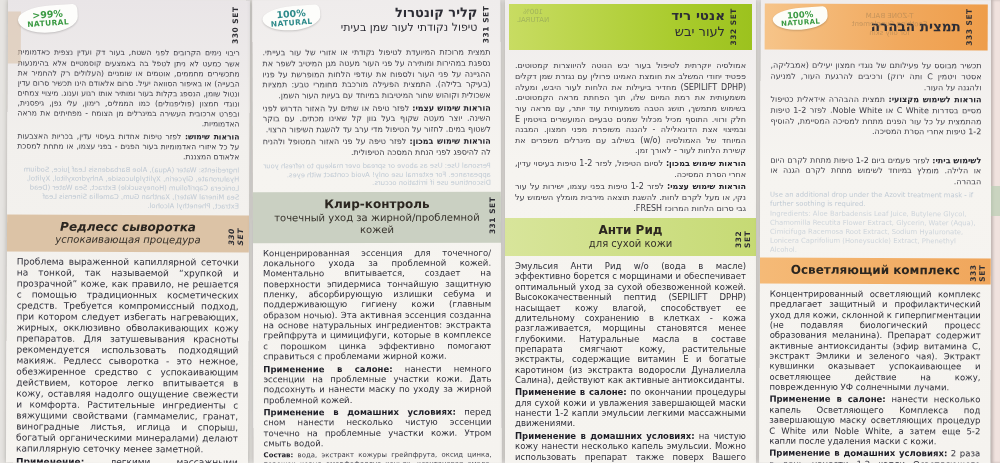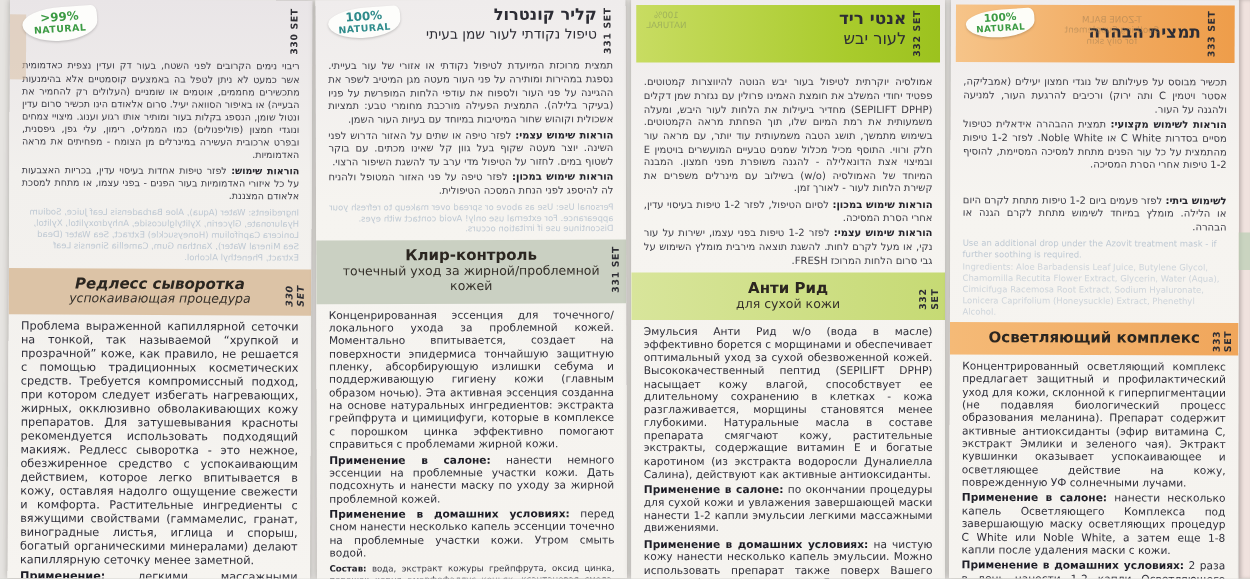--- a/index.html
+++ b/index.html
@@ -118,21 +118,21 @@
       <span class="vset vset-abs" style="right:4px;top:5px;">331 SET</span>
     </div>
     <div class="pad" style="padding-top:0;">
       <div class="ru-body">Конценрированная эссенция для точечного/локального ухода за проблемной кожей. Моментально впитывается, создает на поверхности эпидермиса тончайшую защитную пленку, абсорбирующую излишки себума и поддерживающую гигиену кожи (главным образом ночью). Эта активная эссенция созданна на основе натуральных ингредиентов: экстракта грейпфрута и цимицифуги, которые в комплексе с порошком цинка эффективно помогают справиться с проблемами жирной кожи.</div>
       <p class="ru-p ru-body">
         <b>Применение в салоне:</b>
         <span>нанести немного эссенции на проблемные участки кожи. Дать подсохнуть и нанести маску по уходу за жирной проблемной кожей.</span>
       </p>
       <p class="ru-p ru-body">
         <b>Применение в домашних условиях:</b>
-        <span>перед сном нанести несколько капель эссенции точечно на проблемные участки кожи. Утром смыть водой.</span>
+        <span>перед сном нанести несколько чистую эссенции точечно на проблемные участки кожи. Утром смыть водой.</span>
       </p>
       <p class="ru-p sostav">
         <b>Состав:</b>
         <span>вода, экстракт кожуры грейпфрута, оксид цинка, порошок корня аморфофаллус коньяк, ксантановая смола, экстракт корня клопогона кистевидного, экстракт жимолости, гидроксиэтил целлюлозы.</span>
       </p>
 
     </div>
   </div>
 
   <div class="panel p3">
@@ -208,21 +208,21 @@
       <div class="ghost" style="margin-top:2px;opacity:.4;">Ingredients: Aloe Barbadensis Leaf Juice, Butylene Glycol, Chamomilla Recutita Flower Extract, Glycerin, Water (Aqua), Cimicifuga Racemosa Root Extract, Sodium Hyaluronate, Lonicera Caprifolium (Honeysuckle) Extract, Phenethyl Alcohol.</div>
     </div>
     <div class="ru-head rh4">
       <div class="t">Осветляющий комплекс</div>
       <span class="vset vset-abs" style="right:4px;top:4px;">333 SET</span>
     </div>
     <div class="pad" style="padding-top:0;">
       <div class="ru-body">Концентрированный осветляющий комплекс предлагает защитный и профилактический уход для кожи, склонной к гиперпигментации (не подавляя биологический процесс образования меланина). Препарат содержит активные антиоксиданты (эфир витамина С, экстракт Эмлики и зеленого чая). Эктракт кувшинки оказывает успокаивающее и осветляющее действие на кожу, поврежденную УФ солнечными лучами.</div>
       <p class="ru-p ru-body">
         <b>Применение в салоне:</b>
-        <span>нанести несколько капель Осветляющего Комплекса под завершающую маску осветляющих процедур C White или Noble White, а затем еще 1-8 капли после удаления маски с кожи.</span>
+        <span>нанести несколько капель Осветляющего Комплекса под завершающую маску осветляющих процедур C White или Noble White, а затем еще 5-2 капли после удаления маски с кожи.</span>
       </p>
       <p class="ru-p ru-body">
         <b>Применение в домашних условиях:</b>
         <span>2 раза в день нанести 1-2 капли Осветляющего Комплекса на чистую кожу под дневной/ночной крем.</span>
       </p>
 
     </div>
   </div>
 
   <div class="sliver">

